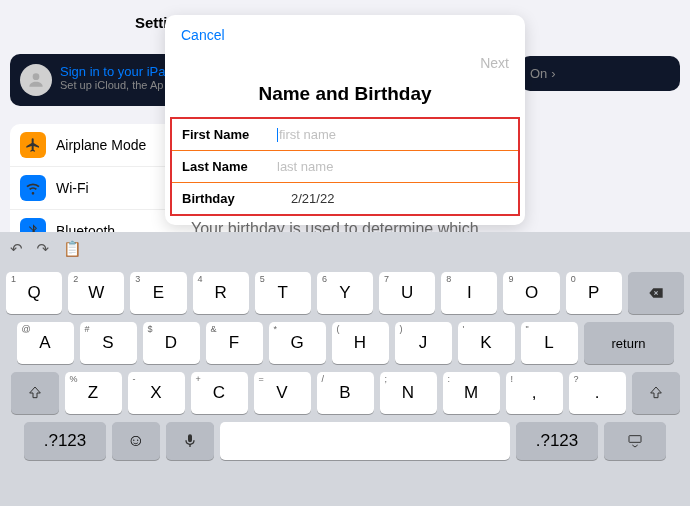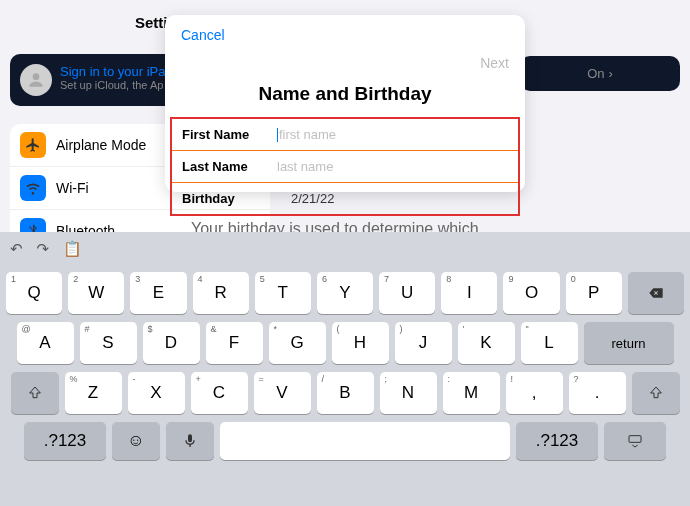--- a/index.html
+++ b/index.html
@@ -19,24 +19,24 @@
     .bg-list { background: #fff; border-radius: 10px; }
     .bg-row { display: flex; align-items: center; padding: 8px 10px; gap: 10px; border-bottom: 1px solid #eee; font-size: 14px; }
     .bg-row:last-child { border-bottom: none; }
     .bg-icon { width: 26px; height: 26px; border-radius: 6px; display: flex; align-items: center; justify-content: center; }
     .bg-icon-orange { background: #ff9500; }
     .bg-icon-blue { background: #007aff; }
     .bg-row-val { margin-left: auto; color: #888; font-size: 12px; }
     
     .bg-right { position: absolute; right: 10px; top: 56px; width: 160px; }
     .bg-right .bg-card { display: block; }
-    .bg-on { display: flex; align-items: center; justify-content: center; color: #888; font-size: 13px; gap: 4px; }
+    .bg-on { display: flex; align-items: center; justify-content: flex-start; color: #888; font-size: 13px; gap: 4px; }
     .bg-rtxt { font-size: 12px; color: #888; margin-top: 140px; line-height: 1.6; text-align: right; }
     
-    .modal { position: absolute; top: 15px; left: 165px; width: 360px; height: 177px; background: #fff; border-radius: 10px; box-shadow: 0 4px 16px rgba(0,0,0,0.15); }
+    .modal { position: absolute; top: 15px; left: 165px; width: 360px; height: 210px; background: #fff; border-radius: 10px; box-shadow: 0 4px 16px rgba(0,0,0,0.15); }
     .modal-nav { display: flex; justify-content: space-between; padding: 12px 16px; font-size: 14px; }
     .modal-cancel { color: #007aff; }
     .modal-next { color: #bbb; margin-top: 28px; }
     .modal-title { text-align: center; font-size: 19px; font-weight: 700; padding: 0 0 12px; }
     
     .form-box { border: 2px solid #e03030; margin: 0 5px; }
     .form-row { display: flex; align-items: center; padding: 8px 10px; border-bottom: 1px solid #f97316; font-size: 13px; }
     .form-row:last-child { border-bottom: none; gap: 14px; }
     .form-label { width: 95px; font-weight: 600; }
     .form-input { border: none; outline: none; font-size: 13px; color: #333; flex: 1; }

